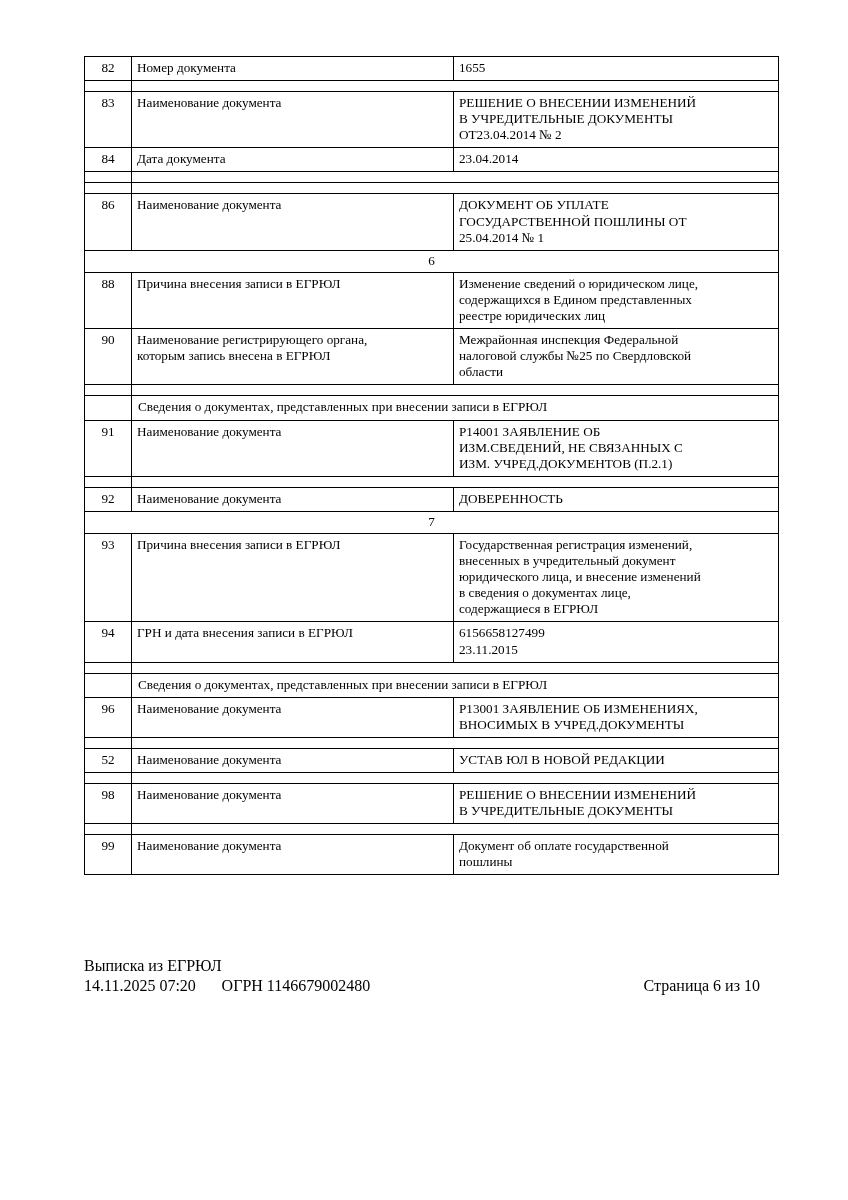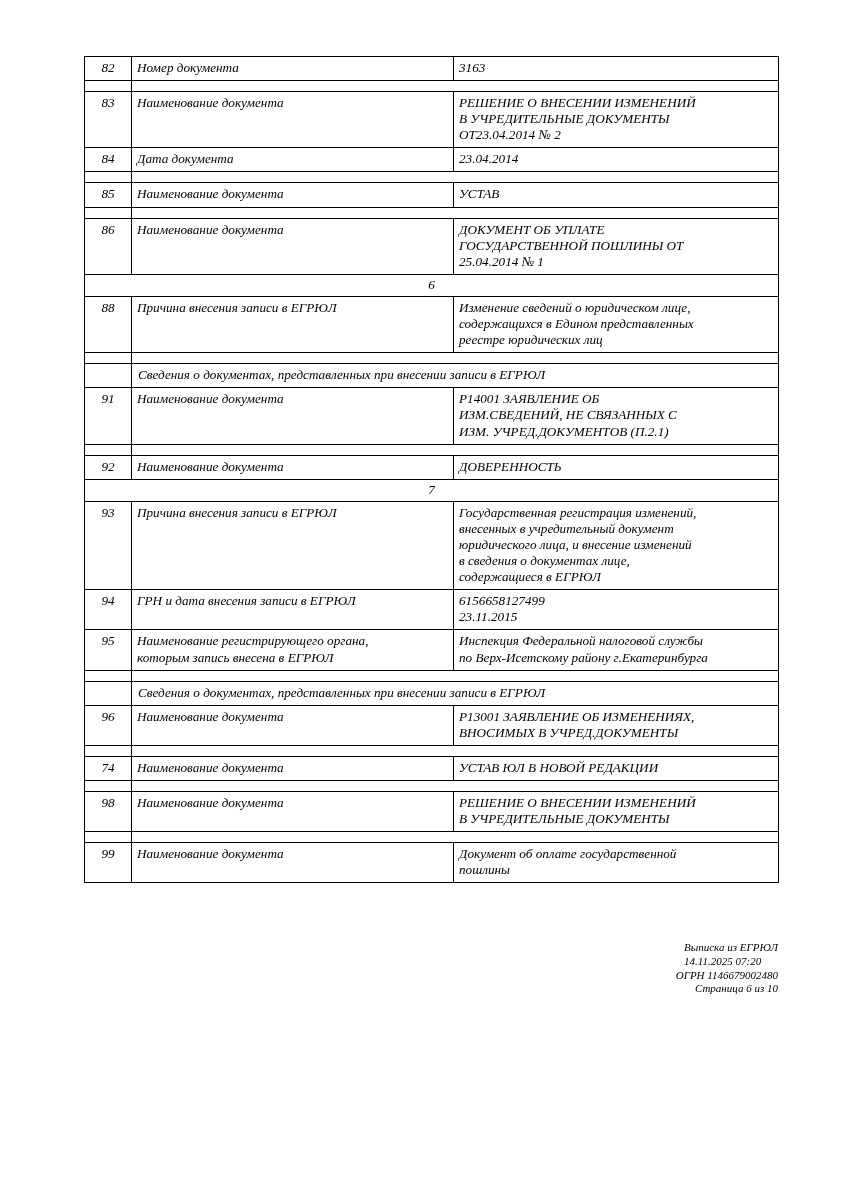--- a/index.html
+++ b/index.html
@@ -13,21 +13,20 @@
     font-family: "Liberation Serif", serif;
     color: #000000;
     position: relative;
   }
   .page {
     position: relative;
     width: 848px;
     height: 1032px;
     box-sizing: border-box;
     padding: 56px 70px 0 84px;
-    font-style: italic;
   }
   table.doc {
     width: 694px;
     border-collapse: collapse;
     table-layout: fixed;
     font-size: 13.2px;
     line-height: 1.22;
   }
   table.doc td {
     border: 1px solid #000000;
@@ -48,52 +47,51 @@
   tr.section td {
     text-align: center;
     padding: 2px 4px 3px 4px;
   }
   tr.wide td {
     padding-left: 6px;
   }
   .footer {
     position: absolute;
     left: 84px;
-    right: 70px;
+    right: 88px;
     bottom: 36px;
-    font-size: 11px;
+    font-size: 16px;
     line-height: 1.25;
     display: flex;
     justify-content: space-between;
     align-items: flex-end;
-    flex-direction: column;
   }
   .footer .left { text-align: left; }
-  .footer .center { text-align: right; flex: 1; padding-bottom: 0px;}
+  .footer .center { text-align: left; flex: 1; padding-bottom: 0px;}
   .footer .right { text-align: right; }
   .nowrapline { display: block; }
 </style>
 </head>
 <body>
 
 <div class="page">
   <table class="doc">
     <colgroup>
       <col class="c-num">
       <col class="c-name">
       <col class="c-val">
     </colgroup>
     <tbody>
         <tr>
           <td class="num">82</td>
           <td>
             <span class="nowrapline">Номер документа</span>
           </td>
           <td>
-            <span class="nowrapline">3163</span>
+            <span class="nowrapline">1655</span>
           </td>
         </tr>
         <tr class="spacer">
           <td></td>
           <td colspan="2"></td>
         </tr>
         <tr>
           <td class="num">83</td>
           <td>
             <span class="nowrapline">Наименование документа</span>
@@ -110,29 +108,20 @@
             <span class="nowrapline">Дата документа</span>
           </td>
           <td>
             <span class="nowrapline">23.04.2014</span>
           </td>
         </tr>
         <tr class="spacer">
           <td></td>
           <td colspan="2"></td>
         </tr>
-        <tr>
-          <td class="num">85</td>
-          <td>
-            <span class="nowrapline">Наименование документа</span>
-          </td>
-          <td>
-            <span class="nowrapline">УСТАВ</span>
-          </td>
-        </tr>
         <tr class="spacer">
           <td></td>
           <td colspan="2"></td>
         </tr>
         <tr>
           <td class="num">86</td>
           <td>
             <span class="nowrapline">Наименование документа</span>
           </td>
           <td>
@@ -146,20 +135,32 @@
         </tr>
         <tr>
           <td class="num">88</td>
           <td>
             <span class="nowrapline">Причина внесения записи в ЕГРЮЛ</span>
           </td>
           <td>
             <span class="nowrapline">Изменение сведений о юридическом лице,</span>
             <span class="nowrapline">содержащихся в Едином представленных</span>
             <span class="nowrapline">реестре юридических лиц</span>
+          </td>
+        </tr>
+        <tr>
+          <td class="num">90</td>
+          <td>
+            <span class="nowrapline">Наименование регистрирующего органа,</span>
+            <span class="nowrapline">которым запись внесена в ЕГРЮЛ</span>
+          </td>
+          <td>
+            <span class="nowrapline">Межрайонная инспекция Федеральной</span>
+            <span class="nowrapline">налоговой службы №25 по Свердловской</span>
+            <span class="nowrapline">области</span>
           </td>
         </tr>
         <tr class="spacer">
           <td></td>
           <td colspan="2"></td>
         </tr>
         <tr class="wide">
           <td></td>
           <td colspan="2">Сведения о документах, представленных при внесении записи в ЕГРЮЛ</td>
         </tr>
@@ -206,31 +207,20 @@
         <tr>
           <td class="num">94</td>
           <td>
             <span class="nowrapline">ГРН и дата внесения записи в ЕГРЮЛ</span>
           </td>
           <td>
             <span class="nowrapline">6156658127499</span>
             <span class="nowrapline">23.11.2015</span>
           </td>
         </tr>
-        <tr>
-          <td class="num">95</td>
-          <td>
-            <span class="nowrapline">Наименование регистрирующего органа,</span>
-            <span class="nowrapline">которым запись внесена в ЕГРЮЛ</span>
-          </td>
-          <td>
-            <span class="nowrapline">Инспекция Федеральной налоговой службы</span>
-            <span class="nowrapline">по Верх-Исетскому району г.Екатеринбурга</span>
-          </td>
-        </tr>
         <tr class="spacer">
           <td></td>
           <td colspan="2"></td>
         </tr>
         <tr class="wide">
           <td></td>
           <td colspan="2">Сведения о документах, представленных при внесении записи в ЕГРЮЛ</td>
         </tr>
         <tr>
           <td class="num">96</td>
@@ -240,21 +230,21 @@
           <td>
             <span class="nowrapline">Р13001 ЗАЯВЛЕНИЕ ОБ ИЗМЕНЕНИЯХ,</span>
             <span class="nowrapline">ВНОСИМЫХ В УЧРЕД.ДОКУМЕНТЫ</span>
           </td>
         </tr>
         <tr class="spacer">
           <td></td>
           <td colspan="2"></td>
         </tr>
         <tr>
-          <td class="num">74</td>
+          <td class="num">52</td>
           <td>
             <span class="nowrapline">Наименование документа</span>
           </td>
           <td>
             <span class="nowrapline">УСТАВ ЮЛ В НОВОЙ РЕДАКЦИИ</span>
           </td>
         </tr>
         <tr class="spacer">
           <td></td>
           <td colspan="2"></td>

